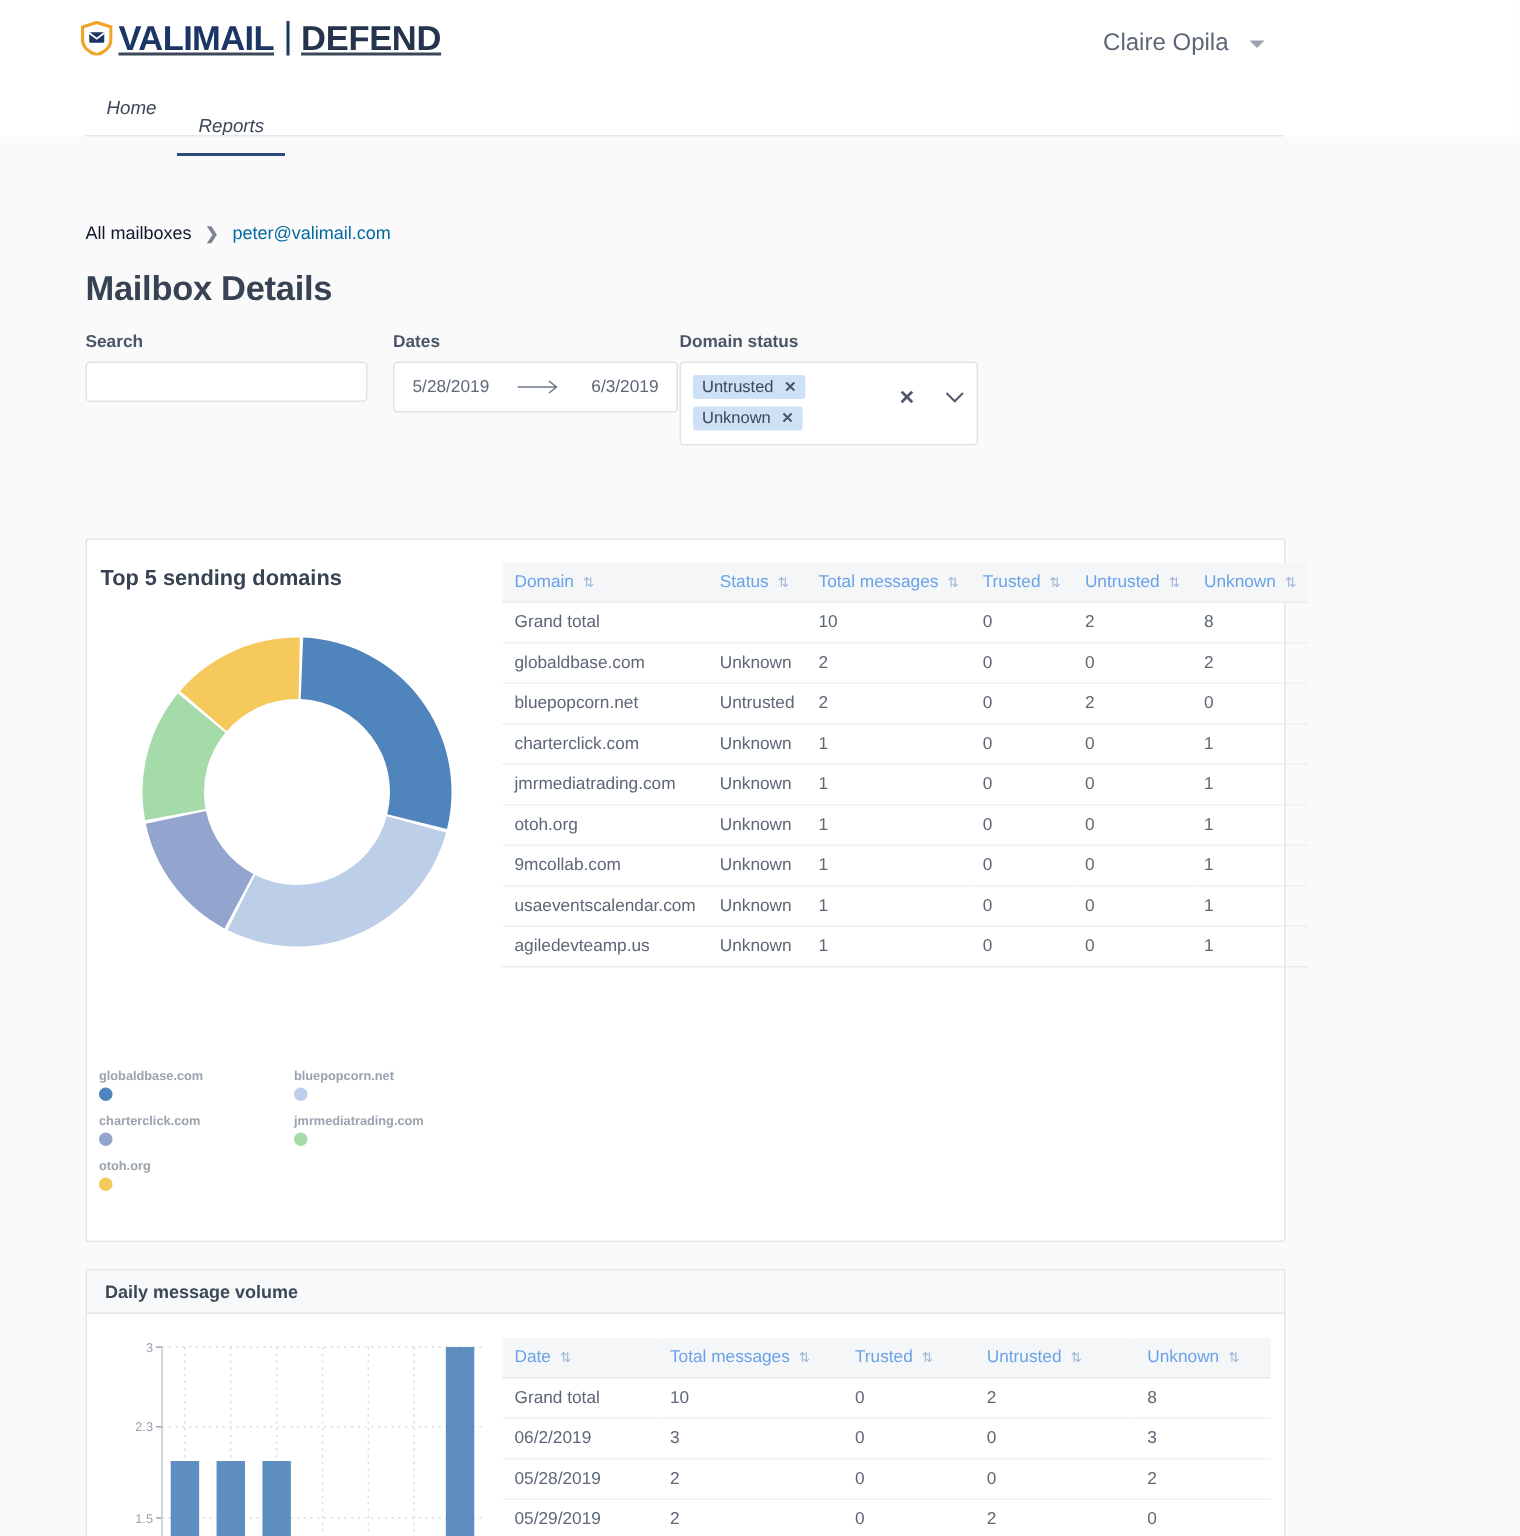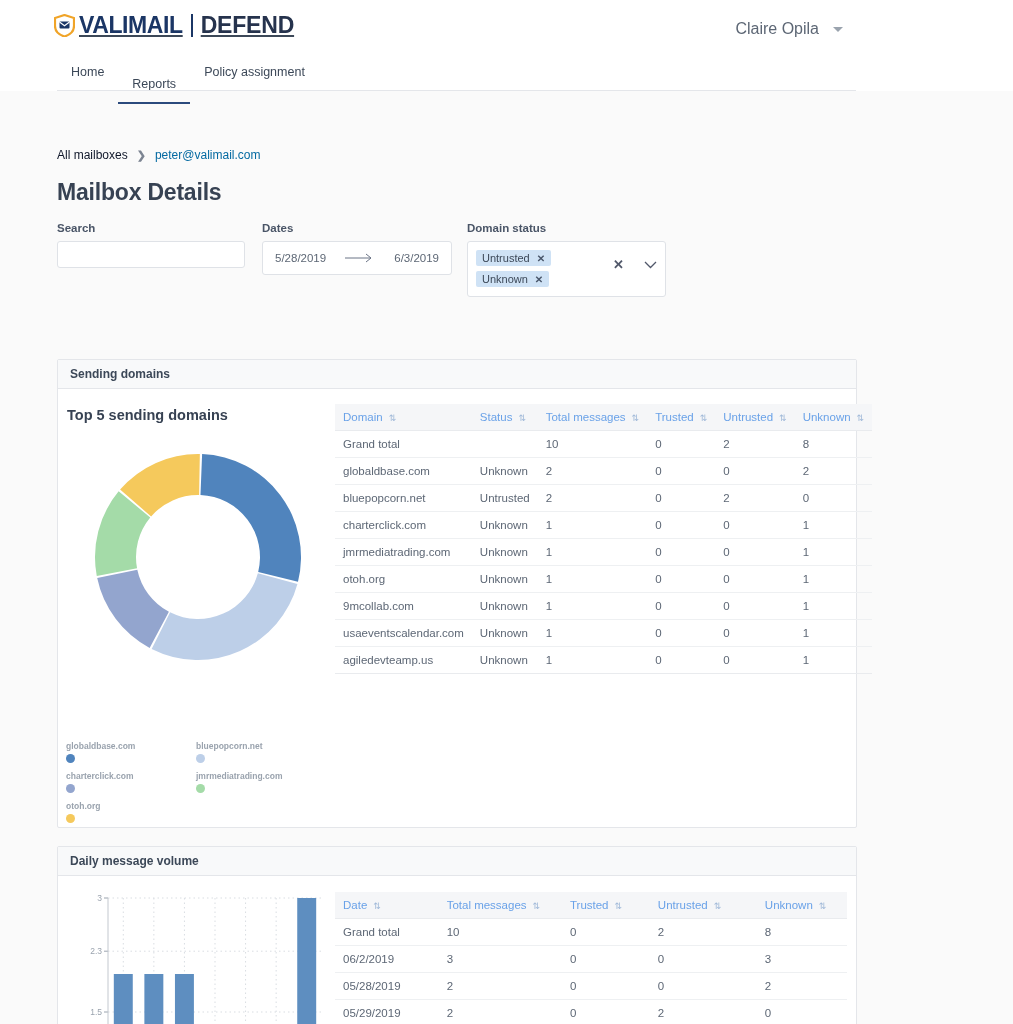--- a/index.html
+++ b/index.html
@@ -17,40 +17,40 @@
   .logo { position:absolute; left:54px; top:12px; display:flex; align-items:center;text-decoration:underline; }
   .shield { width:21px; height:23px; margin-right:4px; }
   .logo-word { font-size:23px; font-weight:bold; letter-spacing:-0.4px; color:#1b3665; line-height:1; font-family:"Liberation Sans", sans-serif; }
   .logo-sep { display:inline-block; width:2px; height:23px; background:#1b3665; margin:0 8px; vertical-align:-4px;}
   .logo-word2 { font-size:23px; font-weight:bold; letter-spacing:-0.2px; color:#26334d; }
   .user { position:absolute; right:170px; top:20px; font-size:16px; color:#5d6775; display:flex; align-items:center; gap:14px; cursor:pointer;}
   .caret { width:0;height:0;border-left:5px solid transparent;border-right:5px solid transparent;border-top:5px solid #9aa3ae; }
 
   
   .navwrap { background:#fff; position:relative; height:34px;}
-  .nav { position:absolute; left:57px; top:0; display:flex; gap:0; }
+  .nav { position:absolute; left:57px; top:0; display:flex; gap:0;font-style:italic; }
   .nav a { font-size:12.5px; color:#3c4858; text-decoration:none; padding:8px 14px 11px 14px; display:block; }
   .nav a.active { border-bottom:2.5px solid #2b4a7d; font-weight:normal;margin-top:12px; }
   .navline { position:absolute; left:57px; right:157px; bottom:0; height:1px; background:#e4e6ea; }
 
   
   .page { position:relative; }
   .breadcrumb { position:absolute; left:57px; top:57px; font-size:12px; display:flex; align-items:center; gap:9px;}
   .breadcrumb a { color:#0f172a; text-decoration:none; }
   .breadcrumb .sep { color:#7c8492; font-size:11px; font-weight:bold;}
   .breadcrumb .cur { color:#0369a1; }
 
   .pagetitle { position:absolute; left:57px; top:88px; font-size:23px; font-weight:bold; color:#374253; letter-spacing:-0.2px;}
 
   
   .filters { position:absolute; top:131px; left:57px; right:0; }
   .field-label { font-size:11.5px; font-weight:bold; color:#4a5567; margin-bottom:7px; }
   .f-search { position:absolute; left:0; top:0; width:188px;}
   .f-dates  { position:absolute; left:205px; top:0; width:190px;}
-  .f-status { position:absolute; left:410px; top:0; width:199px;}
+  .f-status { position:absolute; left:396px; top:0; width:199px;}
   .inp { height:27px; border:1px solid #dfe2e7; border-radius:3px; background:#fff; }
   .dates-inp { display:flex; align-items:center; height:27px; border:1px solid #dfe2e7; border-radius:3px; background:#fff; font-size:11.5px; color:#5d6775; padding:16px 12px; gap:12px;}
   .arrow { flex:1; display:flex; align-items:center; justify-content:center;}
   .arrow svg { display:block; }
   .status-box { position:relative; border:1px solid #dfe2e7; border-radius:3px; background:#fff; min-height:48px; padding:6px 8px; }
   .chip { display:inline-flex; align-items:center; gap:7px; background:#cfe2f5; color:#3c4858; font-size:11px; border-radius:2px; padding:2px 6px; margin-bottom:3px; }
   .chip .x { font-size:10px; font-weight:bold; color:#49566a; cursor:pointer;}
   .status-actions { position:absolute; right:8px; top:15px; display:flex; align-items:center; gap:20px; }
   .status-actions .clear { font-size:13px; color:#51586a; cursor:pointer; font-weight:bold;}
   .status-actions .chev { color:#51586a; font-size:12px; cursor:pointer;}
@@ -118,21 +118,20 @@
   <div class="user">
     <span>Claire Opila</span>
     <span class="caret"></span>
   </div>
 </div>
 
 <div class="navwrap">
   <div class="nav">
     <a href="#">Home</a>
     <a href="#" class="active">Reports</a>
-    <a href="#">Policy assignment</a>
   </div>
   <div class="navline"></div>
 </div>
 
 <div class="page">
 
   <div class="breadcrumb">
     <a href="#">All mailboxes</a>
     <span class="sep">❯</span>
     <span class="cur">peter@valimail.com</span>
@@ -177,21 +176,20 @@
             <svg width="13" height="8" viewBox="0 0 13 8">
                 <path d="M1 1 L6.5 6.5 L12 1" stroke="#51586a" stroke-width="1.3" fill="none"></path>
               </svg>
           </span>
         </div>
       </div>
     </div>
   </div>
 
   <div class="panel" id="panel-sending">
-    <div class="panel-head">Sending domains</div>
     <div class="panel-body" style="height:439px;">
       <div class="chart-title">Top 5 sending domains</div>
 
       <div class="donut-wrap">
         <svg id="donut-svg" width="220" height="220" viewBox="0 0 220 220">
             <path d="M114.11890142122333 7.0823890139192685 A103 103 0 0 1 209.9887762127968 134.72336205832931 L170.18741869119808 124.8820237632662 A62 62 0 0 0 112.47933871957133 48.04959338701937 Z" fill="#5084bd"></path>
             <path d="M209.4207098142762 136.91695488025132 A103 103 0 0 1 63.646908378337244 201.98038321899804 L82.09813902385349 165.36683261726097 A62 62 0 0 0 169.8454758105352 126.20243885995711 Z" fill="#bdcfe8"></path>
             <path d="M61.63472017383182 200.93843910765378 A103 103 0 0 1 9.186160719183022 131.10852456856247 L49.31594140378007 122.7061021674842 A62 62 0 0 0 80.88691893958809 164.73964295800516 Z" fill="#93a5ce"></path>
             <path d="M8.746206603474619 128.88569095409937 A103 103 0 0 1 30.640290266033205 44.341516382568386 L62.230077635864646 70.47741762834214 A62 62 0 0 0 49.0511146545187 121.3680858170307 Z" fill="#a4dba8"></path>
             <path d="M32.10386466167866 42.61163231421965 A103 103 0 0 1 111.85389988562183 7.016685549482872 L111.11593973697624 48.01004372881493 A62 62 0 0 0 63.1110641652823 69.43612818914193 Z" fill="#f5c95c"></path>

